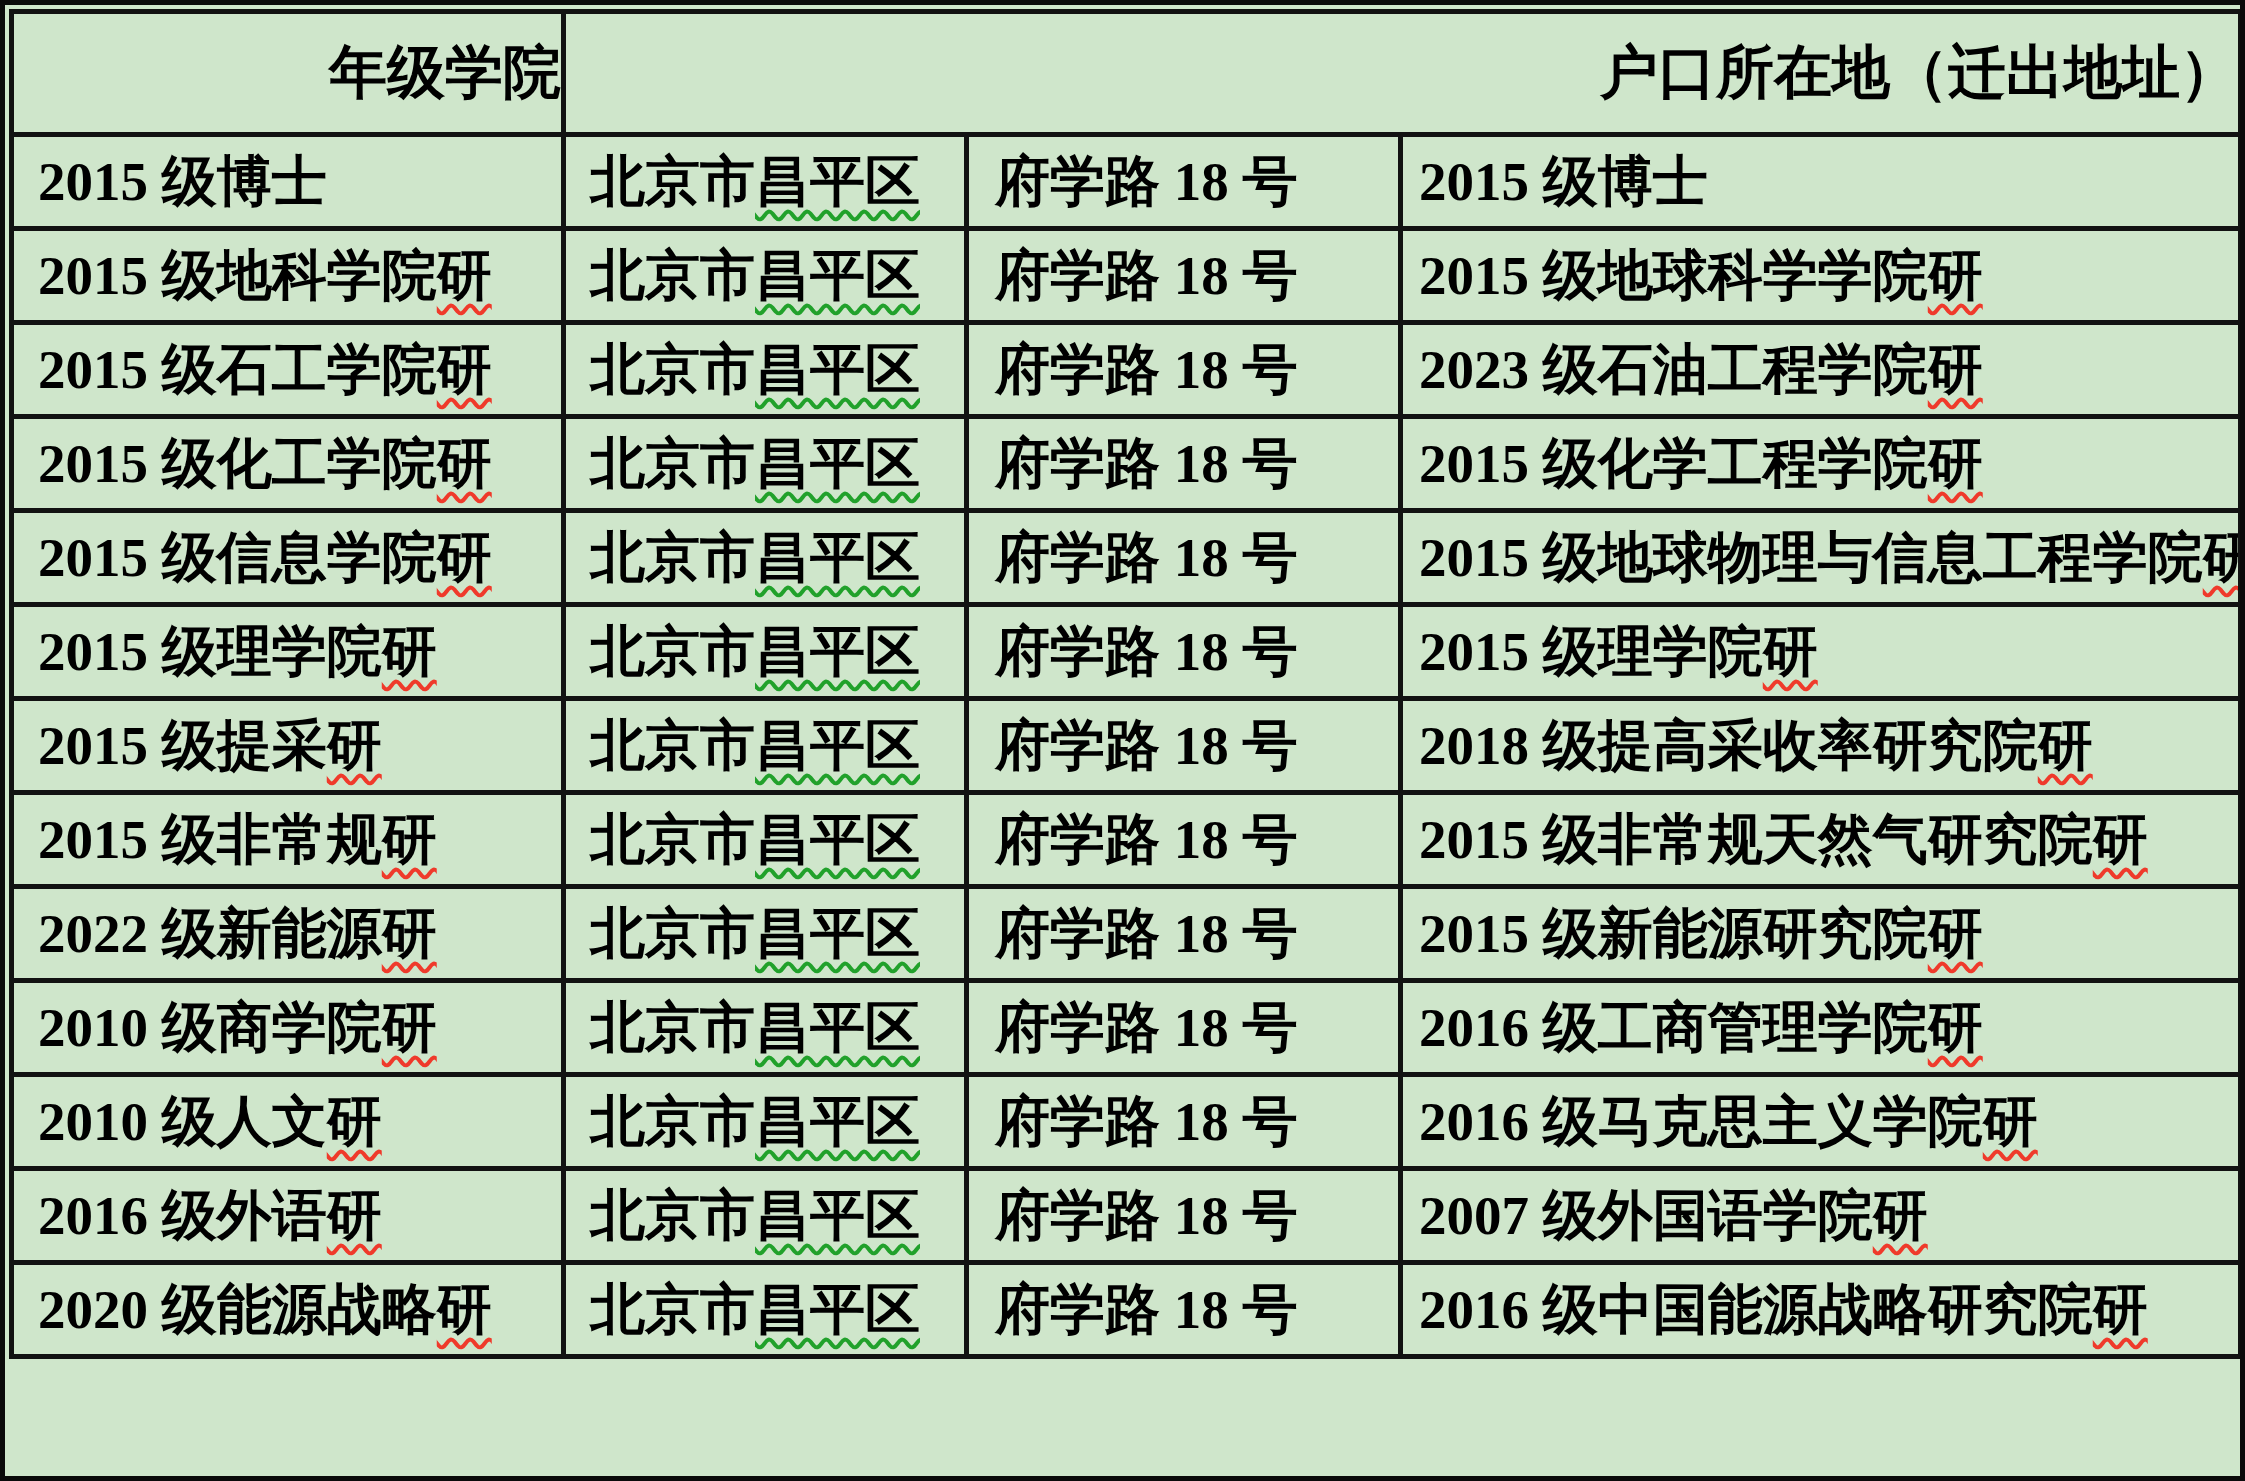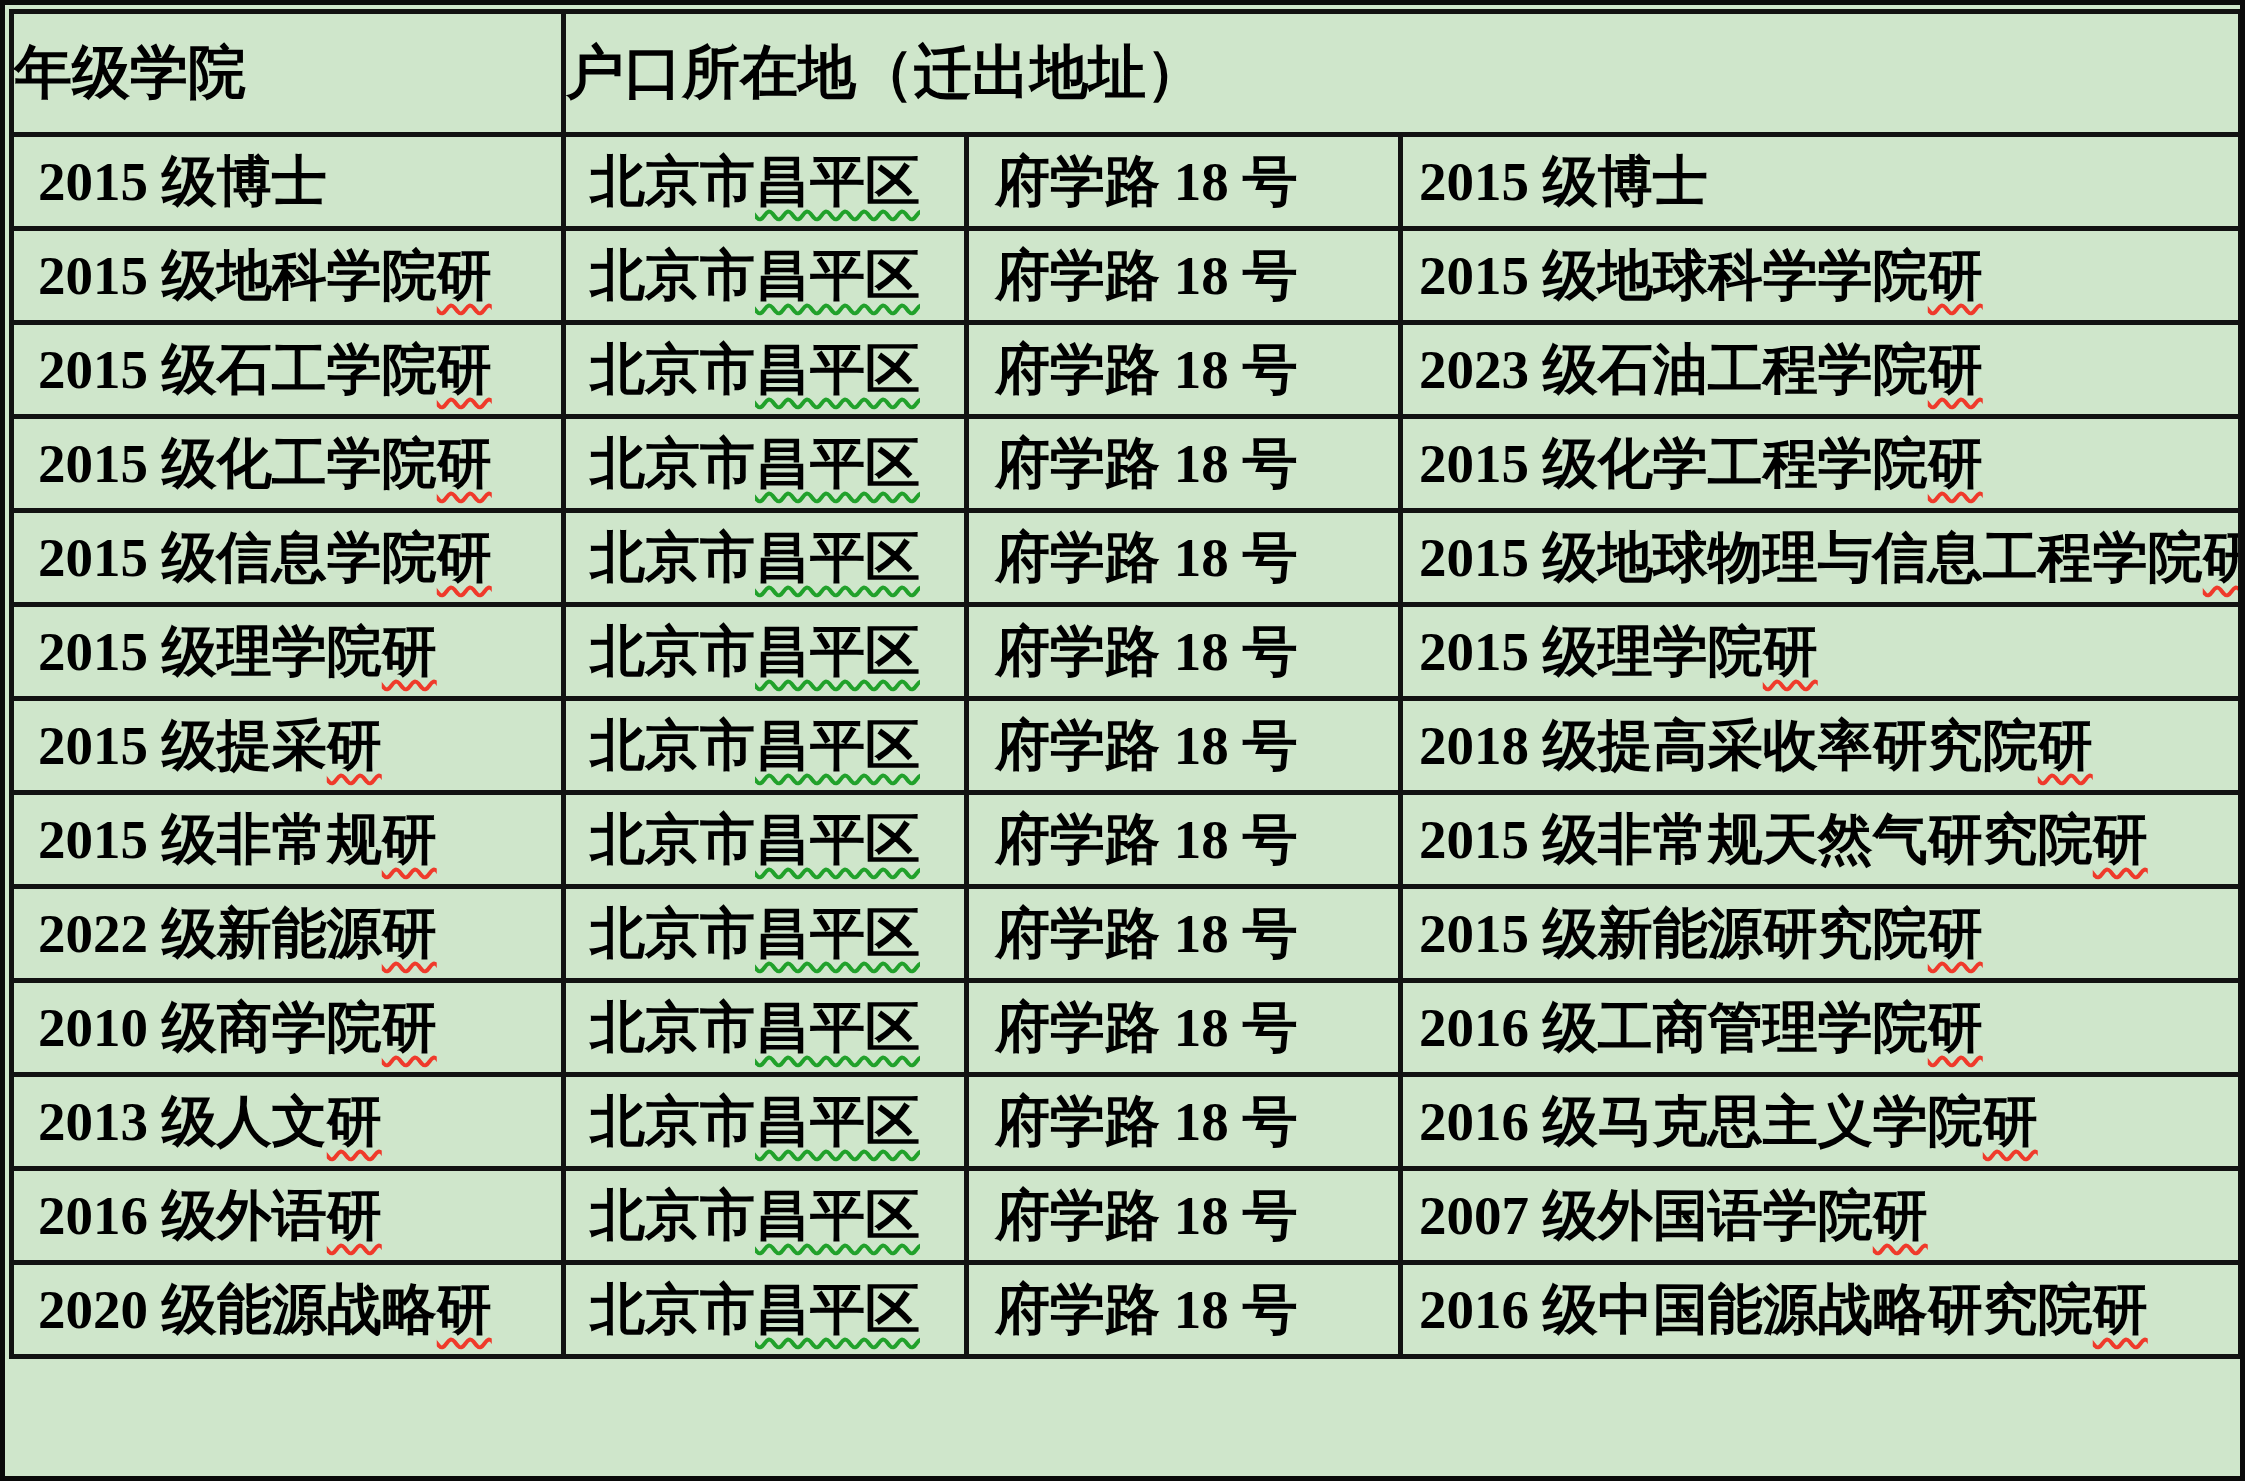--- a/index.html
+++ b/index.html
@@ -27,21 +27,21 @@
     border: 5px solid #121212;
     color: #000;
     font-weight: bold;
     padding: 0;
     overflow: hidden;
     white-space: nowrap;
   }
   th {
     height: 118px;
     font-size: 58px;
-    text-align: left;
+    text-align: right;
     vertical-align: middle;
   }
   td {
     height: 89px;
     font-size: 55px;
     text-align: left;
     vertical-align: middle;
   }
   td.c1 { padding-left: 24px; }
   td.c2 { padding-left: 24px; }
@@ -134,21 +134,21 @@
         <td class="c3">府学路 18 号</td>
         <td class="c4"><span>2015 级新能源研究院</span><span class="sq-r">研</span></td>
       </tr>
       <tr>
         <td class="c1"><span>2010 级商学院</span><span class="sq-r">研</span></td>
         <td class="c2"><span>北京市</span><span class="sq-g">昌平区</span></td>
         <td class="c3">府学路 18 号</td>
         <td class="c4"><span>2016 级工商管理学院</span><span class="sq-r">研</span></td>
       </tr>
       <tr>
-        <td class="c1"><span>2013 级人文</span><span class="sq-r">研</span></td>
+        <td class="c1"><span>2010 级人文</span><span class="sq-r">研</span></td>
         <td class="c2"><span>北京市</span><span class="sq-g">昌平区</span></td>
         <td class="c3">府学路 18 号</td>
         <td class="c4"><span>2016 级马克思主义学院</span><span class="sq-r">研</span></td>
       </tr>
       <tr>
         <td class="c1"><span>2016 级外语</span><span class="sq-r">研</span></td>
         <td class="c2"><span>北京市</span><span class="sq-g">昌平区</span></td>
         <td class="c3">府学路 18 号</td>
         <td class="c4"><span>2007 级外国语学院</span><span class="sq-r">研</span></td>
       </tr>

